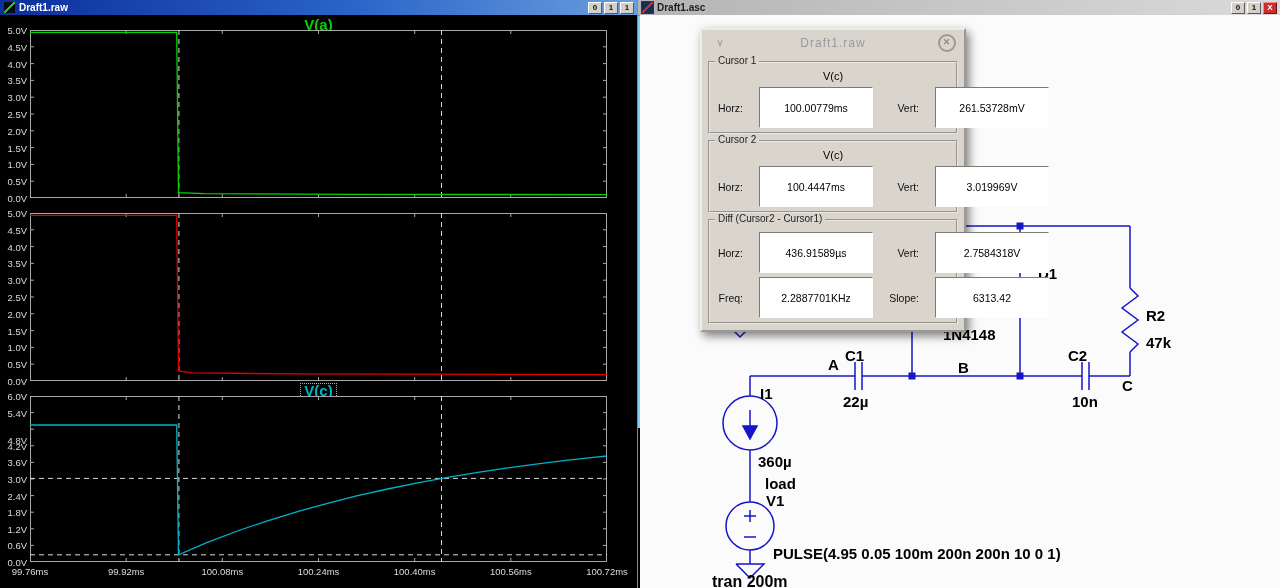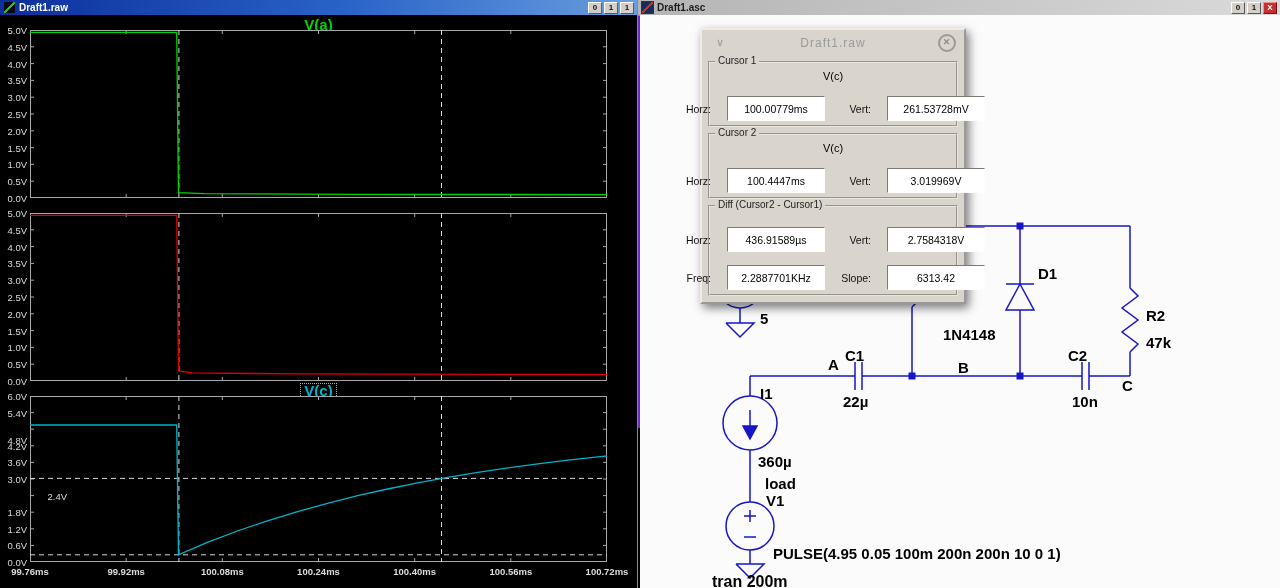--- a/index.html
+++ b/index.html
@@ -14,53 +14,53 @@
   .gray .ttext{color:#1c1c1c;}
   .ticon{width:11px;height:11px;flex:0 0 auto;border:1px solid #333;}
   .ticon.wave{background:linear-gradient(135deg,#0a0a14 44%,#19c819 44% 56%,#0a0a14 56%);}
   .ticon.schem-i{background:linear-gradient(135deg,#1b2a56 44%,#d03020 44% 56%,#1b2a56 56%);}
   .tbtns{margin-left:auto;display:flex;gap:2px;}
   .wbtn{width:14px;height:12px;background:#d4d0c8;border:1px solid;border-color:#fff #5a5a5a #5a5a5a #fff;
         font-size:8px;font-weight:700;line-height:10px;text-align:center;color:#111;box-sizing:border-box;cursor:default;}
   .wbtn.close-red{background:#c92f2f;color:#fff;border-color:#e89090 #701010 #701010 #e89090;}
 
   #win-left{position:absolute;left:0;top:0;width:638px;height:588px;background:#000;border-right:1px solid #8a8a8a;box-sizing:border-box;}
-  #win-right{position:absolute;left:638px;top:0;width:642px;height:428px;background:#6d28d9;}
+  #win-right{position:absolute;left:638px;top:0;width:642px;height:428px;background:#7dd3fc;}
 
   
   #plotarea{position:absolute;left:0;top:15px;right:0;bottom:0;background:#000;}
   .pane-label-row{position:absolute;left:30px;width:577px;text-align:center;height:13px;line-height:13px;}
   .pane-label{font-size:15px;font-weight:700;display:inline-block;padding:0 3px;}
   .pane-label.selected{outline:1px dotted #9fb6c2;}
   svg.plot{position:absolute;left:30px;background:#000;display:block;}
   .tick-label{position:absolute;color:#dcdcdc;font-size:9.5px;white-space:nowrap;}
   .ytick{width:27px;text-align:right;}
-  .xtick{transform:translateX(-50%);font-weight:bold;}
+  .xtick{transform:translateX(-50%);}
 
   
   #schem{position:absolute;left:2px;top:15px;width:640px;height:573px;overflow:hidden;background:#fbfbfb;}
   #schem svg{display:block;}
   #schem text{font-family:"Liberation Sans",sans-serif;font-weight:700;fill:#000;font-size:15px;stroke:none;}
   #schem text.directive{font-size:16px;}
 
   
   #cursor-dialog{position:absolute;left:62px;top:28px;width:266px;background:#d9d5cd;
      border:2px outset #efece6;box-shadow:3px 4px 9px rgba(0,0,0,.5);padding-bottom:6px;box-sizing:border-box;z-index:10;}
   .dlg-title{height:25px;position:relative;display:flex;align-items:center;justify-content:center;
      font-size:12px;color:#9a9a9a;letter-spacing:1px;}
   .dlg-collapse{position:absolute;left:14px;color:#9a9a9a;font-size:11px;cursor:default;}
   .dlg-close{position:absolute;right:8px;top:4px;width:14px;height:14px;border:2px solid #9e9a92;border-radius:50%;
      color:#8a8a8a;font-size:9px;line-height:13px;text-align:center;font-weight:700;cursor:default;}
   .grp{position:relative;margin:6px 6px 0;border:2px groove #e9e6e0;padding:7px 3px 4px;}
   .grp-label{position:absolute;top:-8px;left:5px;background:#d9d5cd;font-size:10px;padding:0 3px;color:#222;}
   .sig{text-align:center;font-size:11px;color:#000;height:13px;line-height:13px;}
-  .frow{display:flex;align-items:center;justify-content:center;gap:16px;margin-top:13px;}
+  .frow{display:flex;align-items:center;justify-content:flex-start;gap:16px;margin-top:4px;}
   .flab{font-size:10.5px;color:#111;width:30px;text-align:right;flex:0 0 auto;}
   .fval{width:88px;height:15px;background:#fff;border:1px solid;border-color:#7e7a74 #fdfdfd #fdfdfd #7e7a74;
-     font-size:10.5px;text-align:center;color:#000;padding:4px;font-family:"Liberation Sans",sans-serif;box-sizing:content-box;}
+     font-size:10.5px;text-align:center;color:#000;padding:12px;font-family:"Liberation Sans",sans-serif;box-sizing:content-box;}
 </style>
 </head>
 <body>
 
 <div id="app">
 
   <div id="win-left">
     <div class="titlebar blue">
       <span class="ticon wave"></span>
       <span class="ttext">Draft1.raw</span>
@@ -223,21 +223,21 @@
           <span class="tick-label ytick" style="left: 0px; top: 310.6px;">1.5V</span>
           <span class="tick-label ytick" style="left: 0px; top: 327.4px;">1.0V</span>
           <span class="tick-label ytick" style="left: 0px; top: 344.2px;">0.5V</span>
           <span class="tick-label ytick" style="left: 0px; top: 361px;">0.0V</span>
           <span class="tick-label ytick" style="left: 0px; top: 376px;">6.0V</span>
           <span class="tick-label ytick" style="left: 0px; top: 392.6px;">5.4V</span>
           <span class="tick-label ytick" style="left: 0px; top: 420px;">4.8V</span>
           <span class="tick-label ytick" style="left: 0px; top: 425.8px;">4.2V</span>
           <span class="tick-label ytick" style="left: 0px; top: 442.4px;">3.6V</span>
           <span class="tick-label ytick" style="left: 0px; top: 459px;">3.0V</span>
-          <span class="tick-label ytick" style="left: 0px; top: 475.6px; margin-left: 40px;">2.4V</span>
+          <span class="tick-label ytick" style="left: 0px; top: 475.6px;">2.4V</span>
           <span class="tick-label ytick" style="left: 0px; top: 492.2px;">1.8V</span>
           <span class="tick-label ytick" style="left: 0px; top: 508.8px;">1.2V</span>
           <span class="tick-label ytick" style="left: 0px; top: 525.4px; text-align: right;">0.6V</span>
           <span class="tick-label ytick" style="left: 0px; top: 542px;">0.0V</span>
           <span class="tick-label xtick" style="left: 30px; top: 551px;">99.76ms</span>
           <span class="tick-label xtick" style="left: 126.167px; top: 551px;">99.92ms</span>
           <span class="tick-label xtick" style="left: 222.333px; top: 551px;">100.08ms</span>
           <span class="tick-label xtick" style="left: 318.5px; top: 551px;">100.24ms</span>
           <span class="tick-label xtick" style="left: 414.667px; top: 551px;">100.40ms</span>
           <span class="tick-label xtick" style="left: 510.833px; top: 551px;">100.56ms</span>

